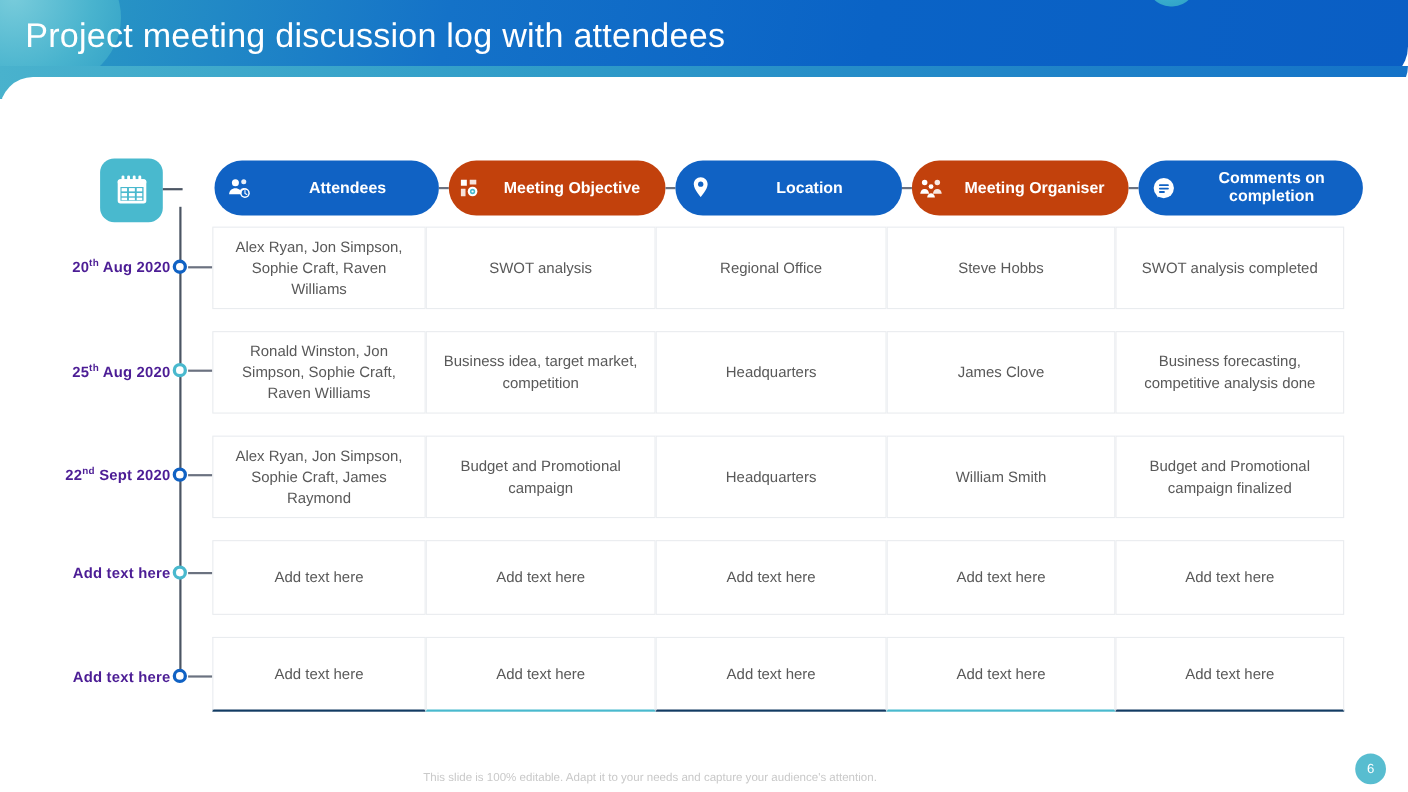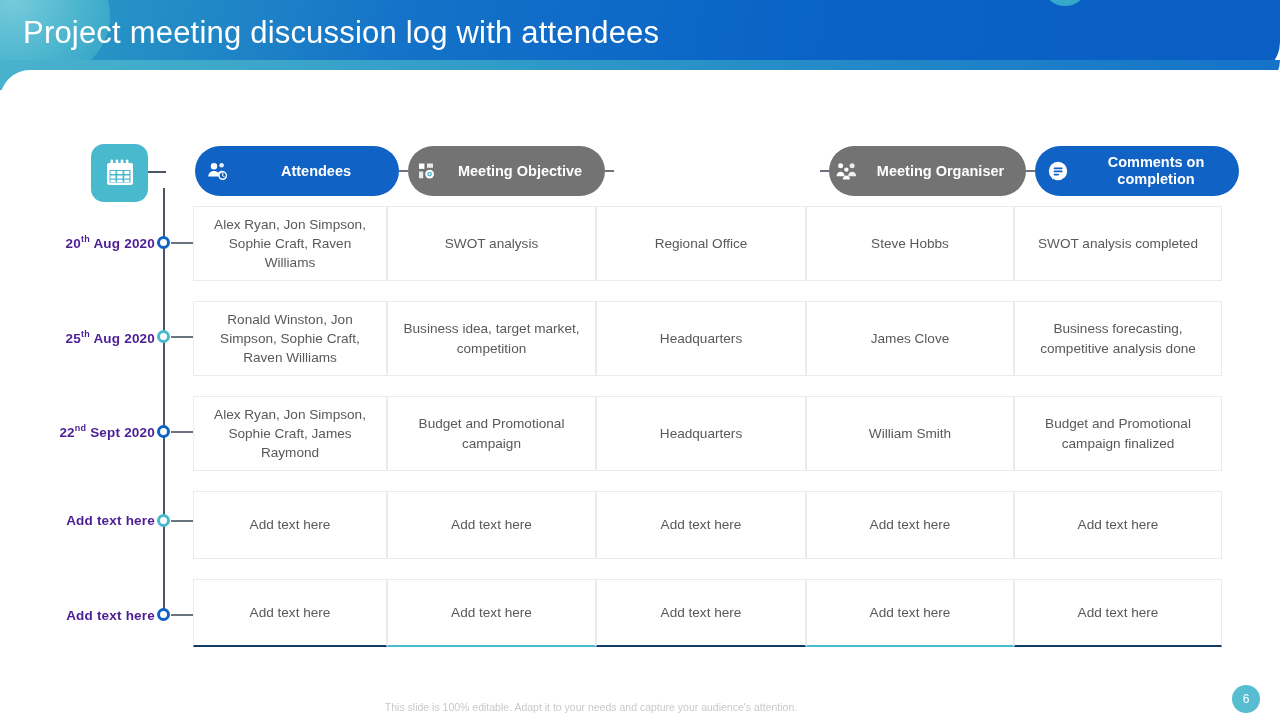--- a/index.html
+++ b/index.html
@@ -62,21 +62,21 @@
 
   
   .pill {
     position: absolute; top: 146px; height: 50px;
     border-radius: 26px; display: flex; align-items: center;
     color: #ffffff; font-weight: bold; font-size: 14.5px;
   }
   .pill .picon { flex: 0 0 auto; display: flex; align-items: center; justify-content: center; }
   .pill .plabel { flex: 1 1 auto; text-align: center; line-height: 1.15; padding-right: 8px; }
   .pill.blue { background: #1062c4; }
-  .pill.teal { background: #737373; }
+  .pill.teal { background: #c2410c; }
   .pill-link { position: absolute; top: 170px; height: 2px; background: #6b7280; width: 9px; }
 
   
   .grid { position: absolute; left: 193px; top: 206px; width: 1046px; }
   .row { display: flex; margin-bottom: 20px; }
   .cell {
     background: #ffffff;
     border: 1px solid #e9ecef;
     display: flex; align-items: center; justify-content: center;
     text-align: center; color: #595959; font-size: 13.6px; line-height: 1.42;
@@ -183,20 +183,29 @@
         <path d="M3 10.5h4.2v6.8H3z" fill="#ffffff" opacity=".85"></path>
         <circle cx="13.6" cy="13.1" r="4.4" fill="#ffffff"></circle>
         <circle cx="13.6" cy="13.1" r="2.4" fill="#49b9ce"></circle>
         <circle cx="13.6" cy="13.1" r="1" fill="#ffffff"></circle>
       </svg>
     </span>
     <span class="plabel">Meeting Objective</span>
   </div>
   <div class="pill-link" style="left:605px;"></div>
 
+  <div class="pill blue" style="left:614px;width:206px;">
+    <span class="picon" style="width:46px;">
+      <svg width="18" height="22" viewBox="0 0 18 22">
+        <path d="M9 1.2c-3.5 0-6.3 2.8-6.3 6.3 0 4.6 6.3 11.6 6.3 11.6s6.3-7 6.3-11.6c0-3.5-2.8-6.3-6.3-6.3z" fill="#ffffff"></path>
+        <circle cx="9" cy="7.4" r="2.4" fill="#1062c4"></circle>
+      </svg>
+    </span>
+    <span class="plabel">Location</span>
+  </div>
   <div class="pill-link" style="left:820px;"></div>
 
   <div class="pill teal" style="left:829px;width:197px;">
     <span class="picon" style="width:34px;">
       <svg width="21" height="20" viewBox="0 0 21 20">
         <circle cx="4.6" cy="4.8" r="2.5" fill="#ffffff"></circle>
         <path d="M.6 15.2c0-2.6 1.8-4.4 4-4.4s4 1.8 4 4.4z" fill="#ffffff"></path>
         <circle cx="16.1" cy="4.8" r="2.5" fill="#ffffff" opacity=".88"></circle>
         <path d="M12.1 15.2c0-2.6 1.8-4.4 4-4.4s4 1.8 4 4.4z" fill="#ffffff" opacity=".88"></path>
         <circle cx="10.4" cy="8.6" r="2.2" fill="#ffffff"></circle>

